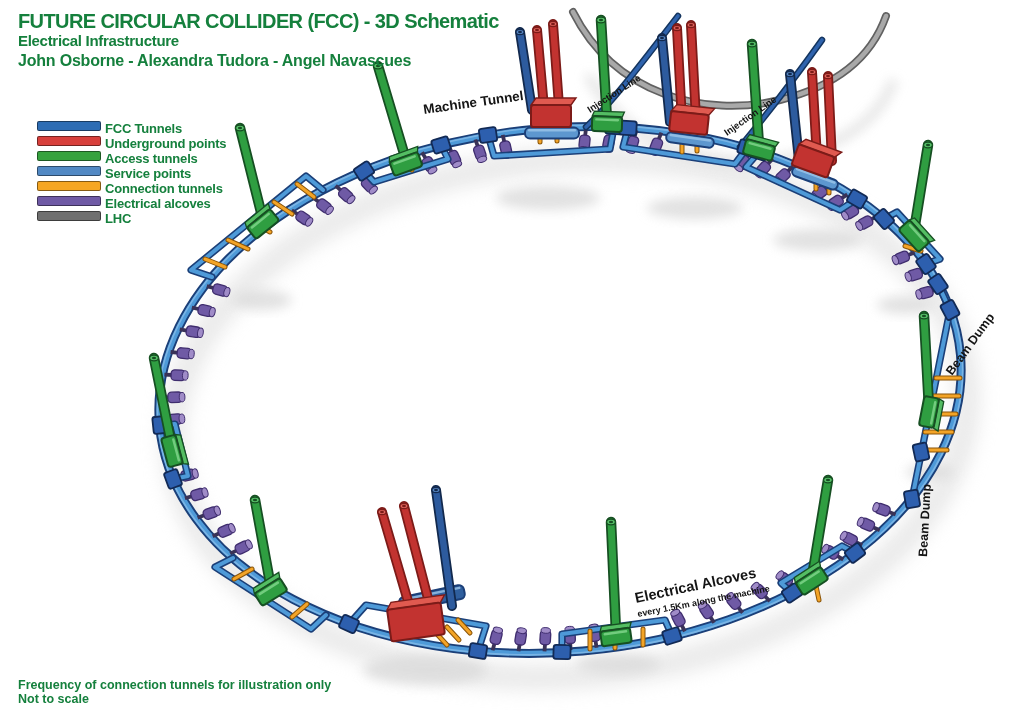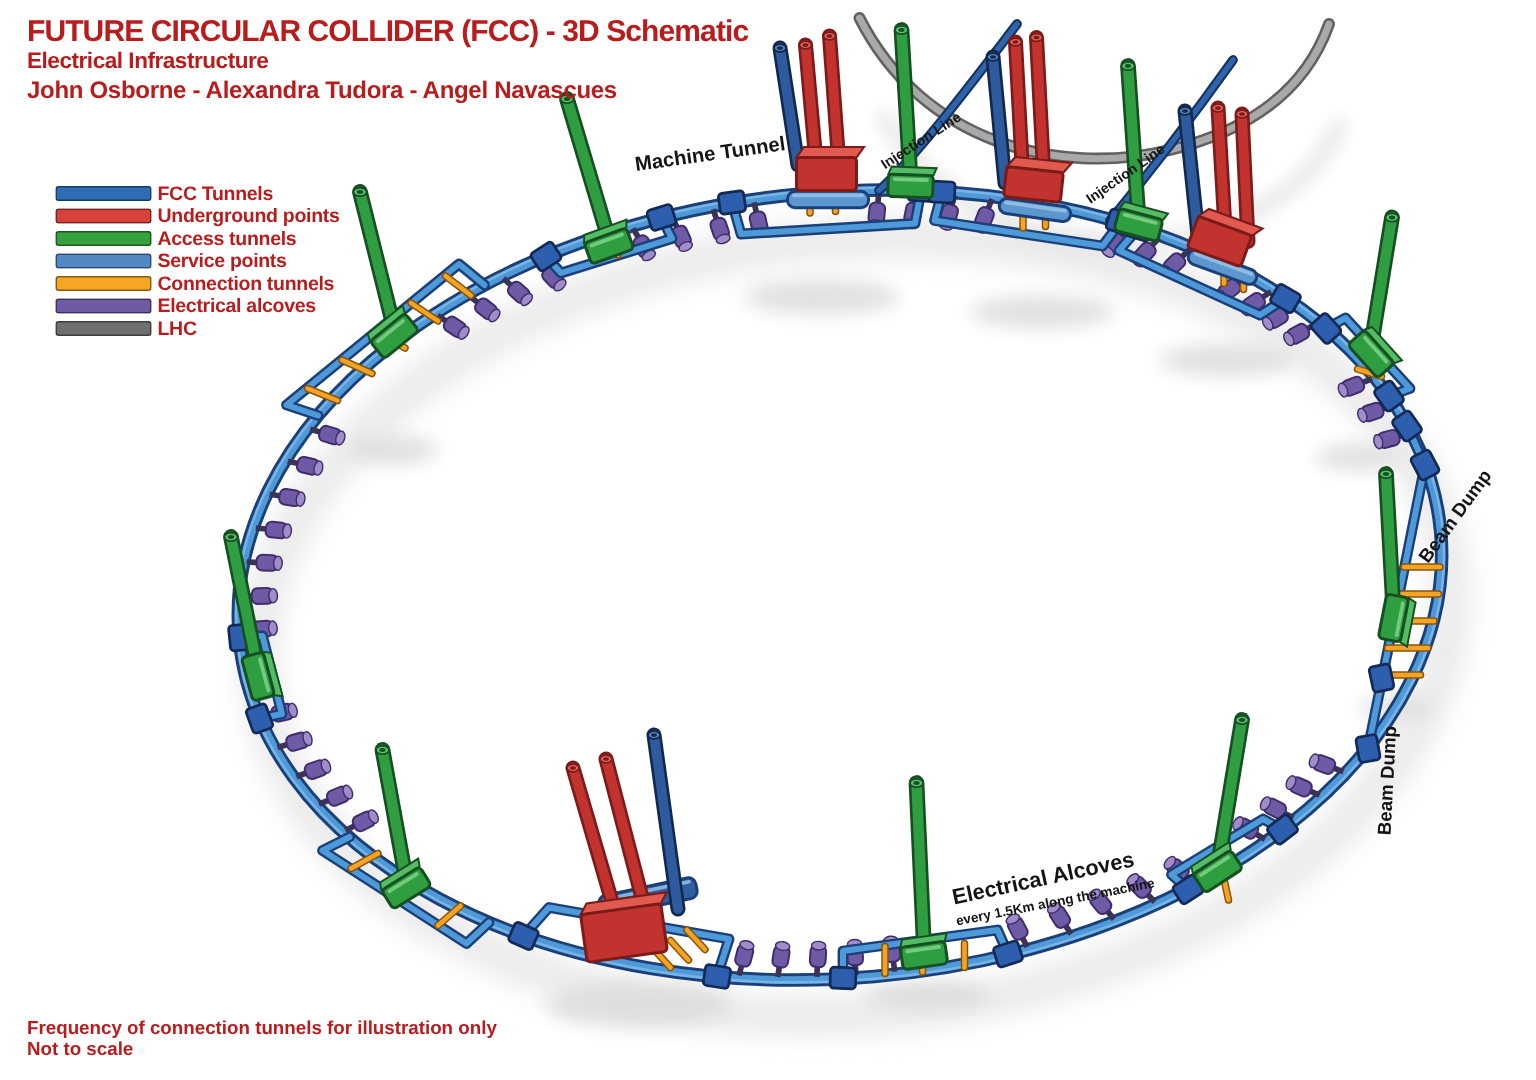--- a/index.html
+++ b/index.html
@@ -1,25 +1,25 @@
 <!DOCTYPE html>
 <html><head>
 <meta charset="utf-8">
 <style>
   html,body{margin:0;padding:0;background:#ffffff;width:1024px;height:720px;overflow:hidden;
     font-family:"Liberation Sans", sans-serif;}
   #stage{position:relative;width:1024px;height:720px;}
   #scene{position:absolute;left:0;top:0;}
-  .overlay{position:absolute;color:#b91c1c;}
+  .overlay{position:absolute;color:#15803d;}
   #titleblock{left:18px;top:10px;}
   #main-title{font-size:20px;font-weight:700;letter-spacing:-0.6px;line-height:22px;}
   #sub-title{font-size:15px;font-weight:700;letter-spacing:-0.3px;line-height:17px;}
   #authors{font-size:16px;font-weight:700;letter-spacing:-0.2px;margin-top:3px;}
   #legend{left:18px;top:121px;}
-  .lrow{display:flex;align-items:center;height:15px;padding-left:19px;}
+  .lrow{display:flex;align-items:flex-start;height:15px;padding-left:19px;}
   .sw{display:inline-block;width:64px;height:10px;border:1px solid rgba(0,0,0,.45);border-radius:2px;box-sizing:border-box;}
   .ltxt{font-size:13px;font-weight:700;margin-left:4px;letter-spacing:-0.2px;white-space:nowrap;}
   #footnotes{left:18px;top:678px;}
   #fn1{font-size:12.5px;font-weight:700;}
   #fn2{font-size:12.5px;font-weight:700;}
   .dlabel{font-family:"Liberation Sans",sans-serif;font-weight:700;fill:#141414;}
 </style>
 </head>
 <body>
 

